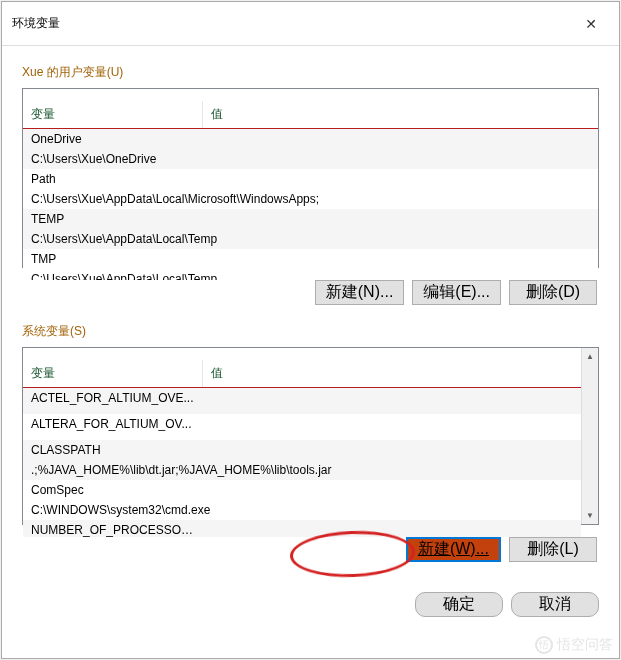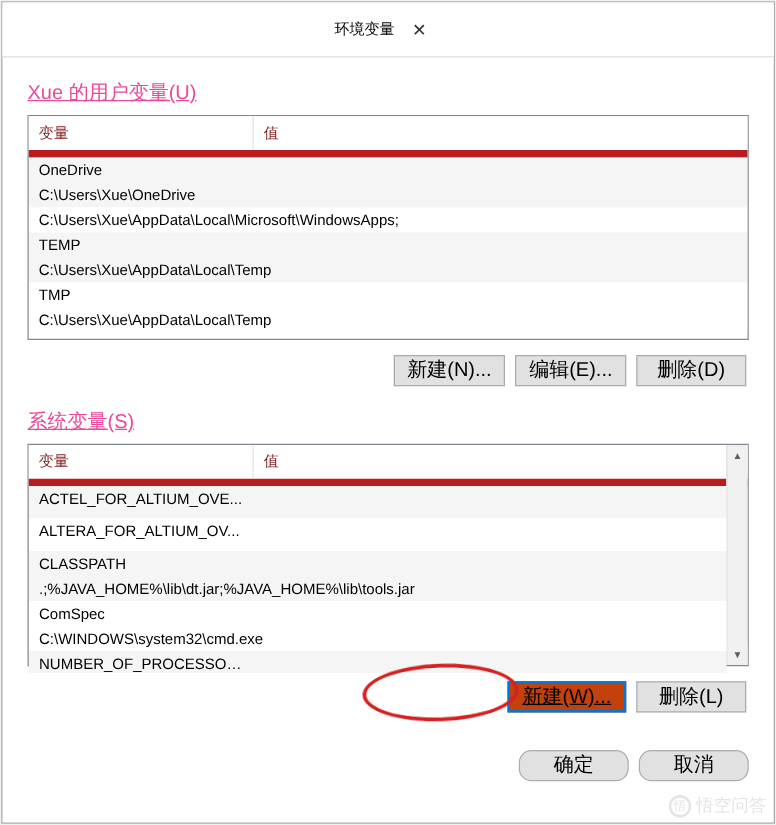--- a/index.html
+++ b/index.html
@@ -20,55 +20,55 @@
       margin: 1px;
       position: relative;
     }
     .titlebar {
       height: 44px;
       background: #fff;
       border-bottom: 1px solid #ddd;
       display: flex;
       align-items: center;
       padding: 0 8px 0 10px;
-      justify-content: center;
+      justify-content: space-between;
     }
     .titlebar-title { font-size: 12px; }
     .close-btn {
       width: 40px;
       height: 28px;
       display: flex;
       align-items: center;
       justify-content: center;
       font-size: 14px;
       color: #333;
       cursor: pointer;
     }
     .content {
       padding: 18px 20px 12px 20px;
     }
     .group-label {
-      font-size: 16px;
+      font-size: 12px;
       margin-bottom: 7px;
-      color: #ec4899;
-      text-decoration: underline;
+      color: #a16207;
     }
     .list-wrap {
       border: 1px solid #828790;
       background: #fff;
       position: relative;
     }
     .list-wrap.user { height: 180px; }
     .list-wrap.sys  { height: 178px; }
     .list-header {
       display: flex;
       background: #fff;
-      border-bottom: 6px solid #b91c1c;
-      font-size: 12px;
-      color: #7f1d1d;
+      border-bottom: 1px solid #b91c1c;
+      font-size: 12px;
+      color: #14532d;
+      margin-top: 12px;
     }
     .col-name {
       width: 180px;
       padding: 5px 8px;
       border-right: 1px solid #e5e5e5;
     }
     .col-val {
       flex: 1;
       padding: 5px 8px;
     }
@@ -198,20 +198,21 @@
         <div class="list-header">
           <div class="col-name">变量</div>
           <div class="col-val">值</div>
         </div>
         <div class="rows">
           <div class="row">
               <div class="c1">OneDrive</div>
               <div class="c2">C:\Users\Xue\OneDrive</div>
             </div>
           <div class="row">
+              <div class="c1">Path</div>
               <div class="c2">C:\Users\Xue\AppData\Local\Microsoft\WindowsApps;</div>
             </div>
           <div class="row">
               <div class="c1">TEMP</div>
               <div class="c2">C:\Users\Xue\AppData\Local\Temp</div>
             </div>
           <div class="row">
               <div class="c1">TMP</div>
               <div class="c2">C:\Users\Xue\AppData\Local\Temp</div>
             </div>

